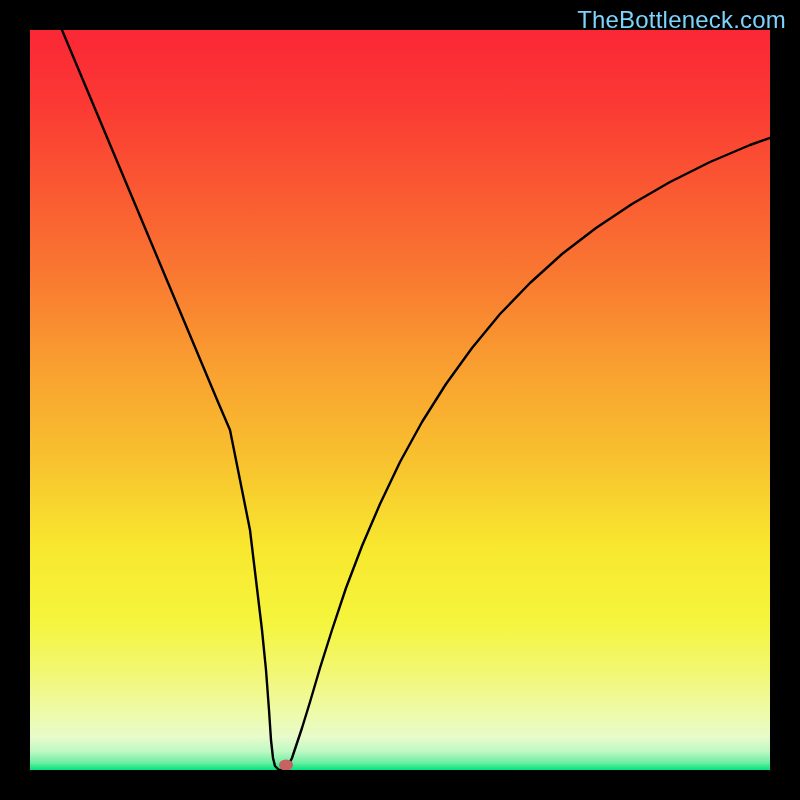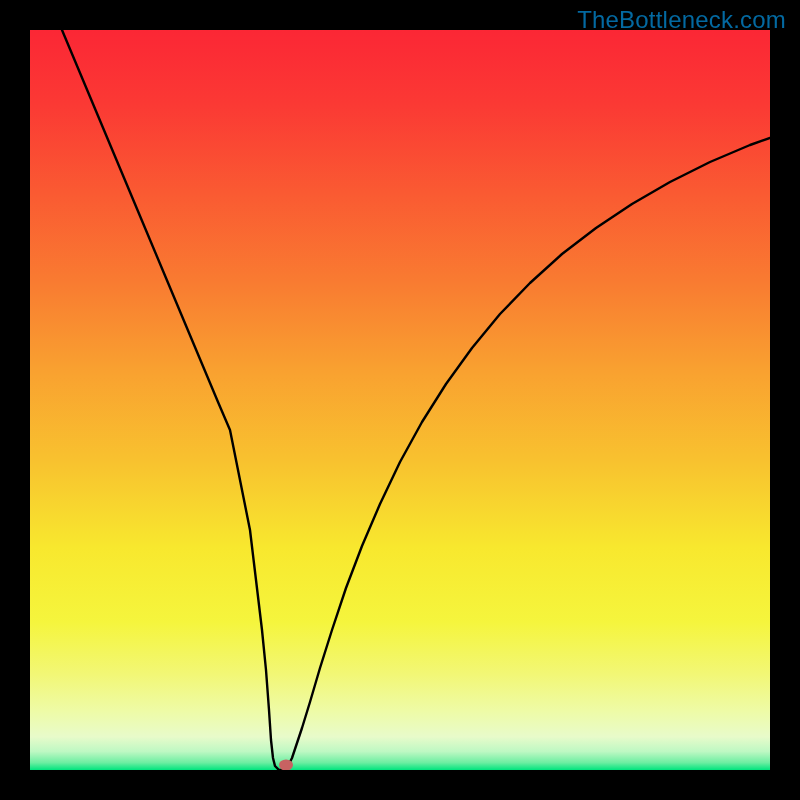--- a/index.html
+++ b/index.html
@@ -14,21 +14,21 @@
   .frame {
     position: relative;
     width: 800px;
     height: 800px;
     background: #000;
   }
   .watermark {
     position: absolute;
     top: 6px;
     right: 14px;
-    color: #0369a1;
+    color: #7dd3fc;
     font-size: 24px;
     font-weight: 400;
     letter-spacing: 0.2px;
     z-index: 20;
     text-align: right;
   }
   .plot-area {
     position: absolute;
     left: 30px;
     top: 30px;

